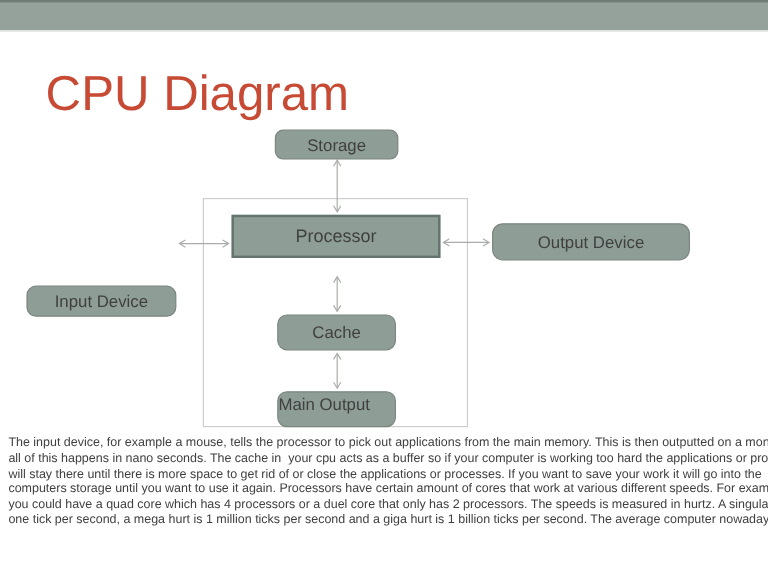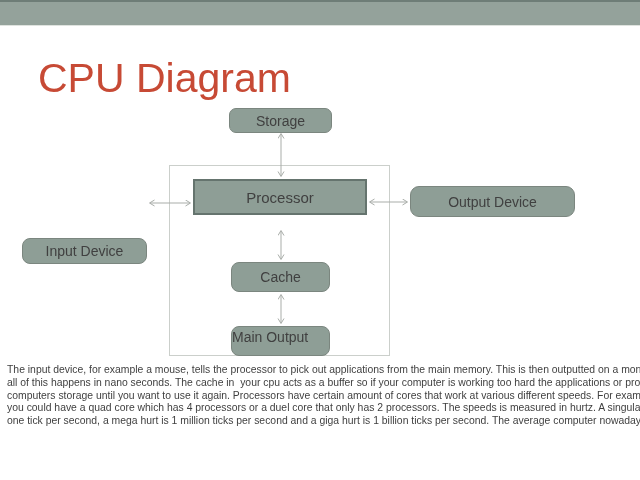--- a/index.html
+++ b/index.html
@@ -105,18 +105,19 @@
     <span>Cache</span>
   </div>
 
   <div class="shape main-memory">
     <span>Main Output</span>
   </div>
 
   <div class="body-text">
     <div class="line">The input device, for example a mouse, tells the processor to pick out applications from the main memory. This is then outputted on a monitor,</div>
     <div class="line">all of this happens in nano seconds. The cache in  your cpu acts as a buffer so if your computer is working too hard the applications or processes</div>
+    <div class="line">will stay there until there is more space to get rid of or close the applications or processes. If you want to save your work it will go into the</div>
     <div class="line">computers storage until you want to use it again. Processors have certain amount of cores that work at various different speeds. For example</div>
     <div class="line">you could have a quad core which has 4 processors or a duel core that only has 2 processors. The speeds is measured in hurtz. A singular hurt is</div>
     <div class="line">one tick per second, a mega hurt is 1 million ticks per second and a giga hurt is 1 billion ticks per second. The average computer nowadays has a</div>
   </div>
 
 </div>
 
 </body></html>

